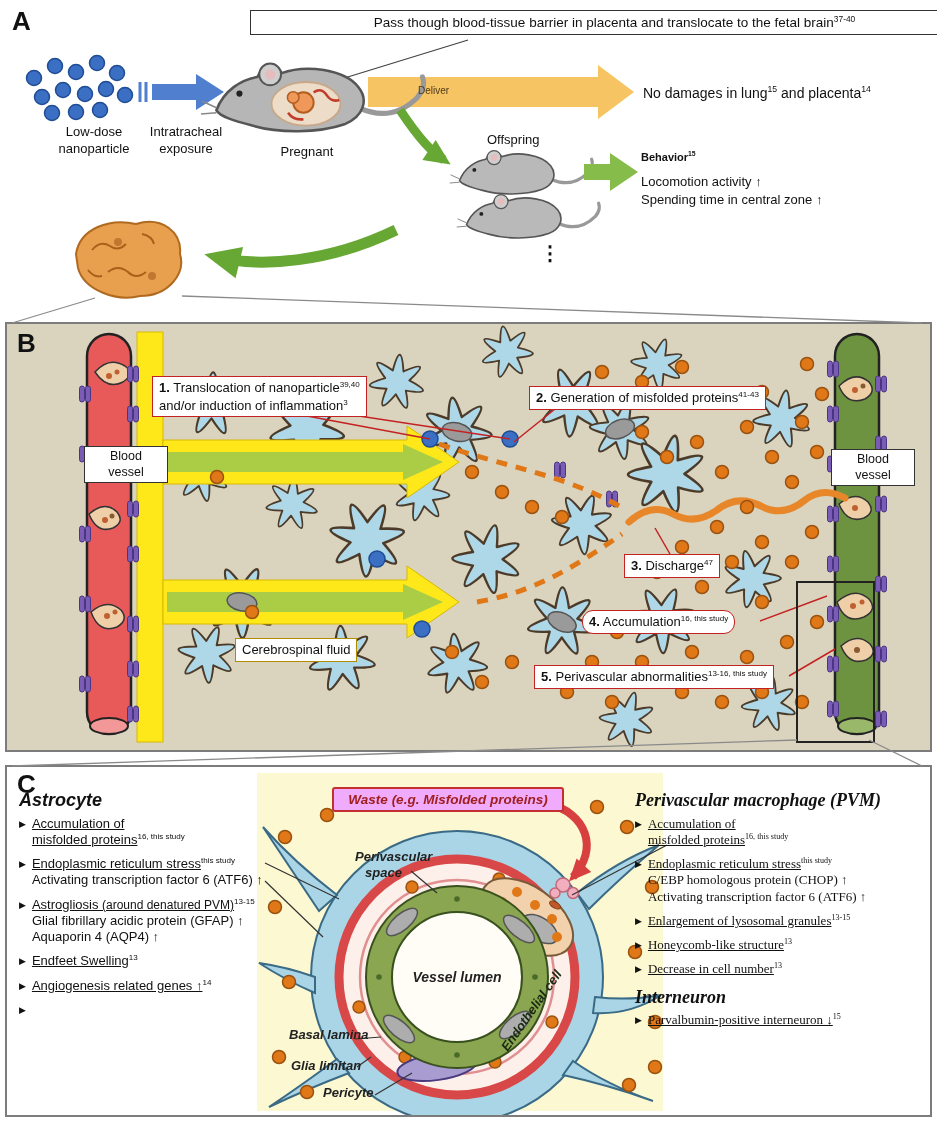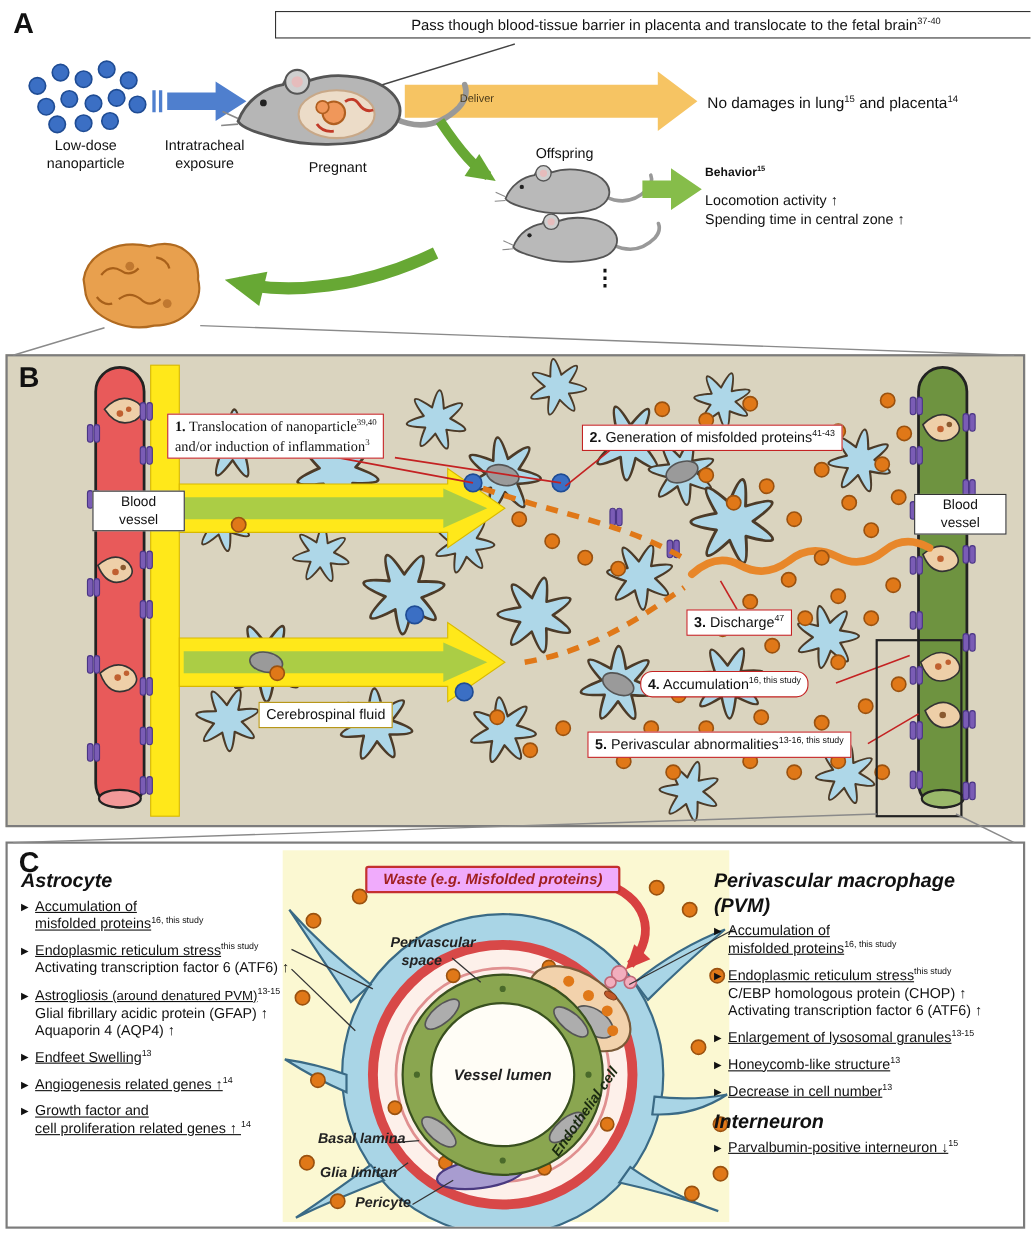--- a/index.html
+++ b/index.html
@@ -113,21 +113,21 @@
       <path d="M-40,8 q6,8 14,6 M14,-28 q10,2 12,10" fill="none" stroke="#a8601a" stroke-width="2"></path>
       <circle cx="-10" cy="-20" r="4" fill="#c07830"></circle>
         <circle cx="24" cy="14" r="4" fill="#c07830"></circle>
     </g>
   </svg>
 
   <div class="abs tag" style="left:12px;top:8px;">A</div>
   <div class="abs topbox" style="left:250px;top:10px;width:729px;">
     <span>Pass though blood-tissue barrier in placenta and translocate to the fetal brain</span><sup>37-40</sup>
   </div>
-  <div class="txt ctr" style="left:28px;top:124px;width:100px;">
+  <div class="txt ctr" style="left:44px;top:124px;width:100px;">
     <div>Low-dose</div>
       <div>nanoparticle</div>
   </div>
   <div class="txt ctr" style="left:142px;top:124px;width:88px;">
     <div>Intratracheal</div>
       <div>exposure</div>
   </div>
   <div class="txt ctr" style="left:252px;top:144px;width:110px;">
     <div>Pregnant</div>
   </div>
@@ -330,21 +330,21 @@
         <line x1="663" y1="230" x2="648" y2="204"></line>
         <line x1="753" y1="297" x2="820" y2="272"></line>
         <line x1="782" y1="352" x2="828" y2="325"></line>
       </g>
 
       <rect x="790" y="258" width="77" height="160" fill="none" stroke="#222" stroke-width="2"></rect>
     </svg>
 
     <div class="abs tag" style="left:10px;top:6px;z-index:3;">B</div>
 
-    <div class="labelbox" style="left:145px;top:52px;font-family:Liberation Serif, serif;">
+    <div class="labelbox" style="left:145px;top:52px;">
       <b>1.</b><span> Translocation of nanoparticle</span><sup>39,40</sup><br>
       <span>and/or induction of inflammation</span><sup>3</sup>
     </div>
     <div class="labelbox" style="left:522px;top:62px;">
       <b>2.</b><span> Generation of misfolded proteins</span><sup>41-43</sup>
     </div>
     <div class="labelbox" style="left:617px;top:230px;">
       <b>3.</b><span> Discharge</span><sup>47</sup>
     </div>
     <div class="labelbox" style="left:575px;top:286px;border-radius:11px;">
@@ -501,28 +501,24 @@
         </span>
       </div>
       <div class="bullet">
         <span class="tri">▶</span>
         <span class="bl">
           <span class="ln"><span class="u">Angiogenesis related genes ↑</span><sup>14</sup></span>
         </span>
       </div>
       <div class="bullet">
         <span class="tri">▶</span>
-        <span class="bl">
-          <span class="ln"><span class="u">Growth factor and</span></span>
-          <span class="ln"><span class="u">cell proliferation related genes ↑ </span><sup>14</sup></span>
-        </span>
-      </div>
-    </div>
-
-    <div class="col" style="left:642px;top:20px;width:258px;">
+      </div>
+    </div>
+
+    <div class="col" style="left:628px;top:20px;width:258px;font-family:Liberation Serif, serif;">
       <div class="h">Perivascular macrophage (PVM)</div>
       <div class="bullet">
         <span class="tri">▶</span>
         <span class="bl">
           <span class="ln"><span class="u">Accumulation of</span></span>
           <span class="ln"><span class="u">misfolded proteins</span><sup>16, this study</sup></span>
         </span>
       </div>
       <div class="bullet">
         <span class="tri">▶</span>

